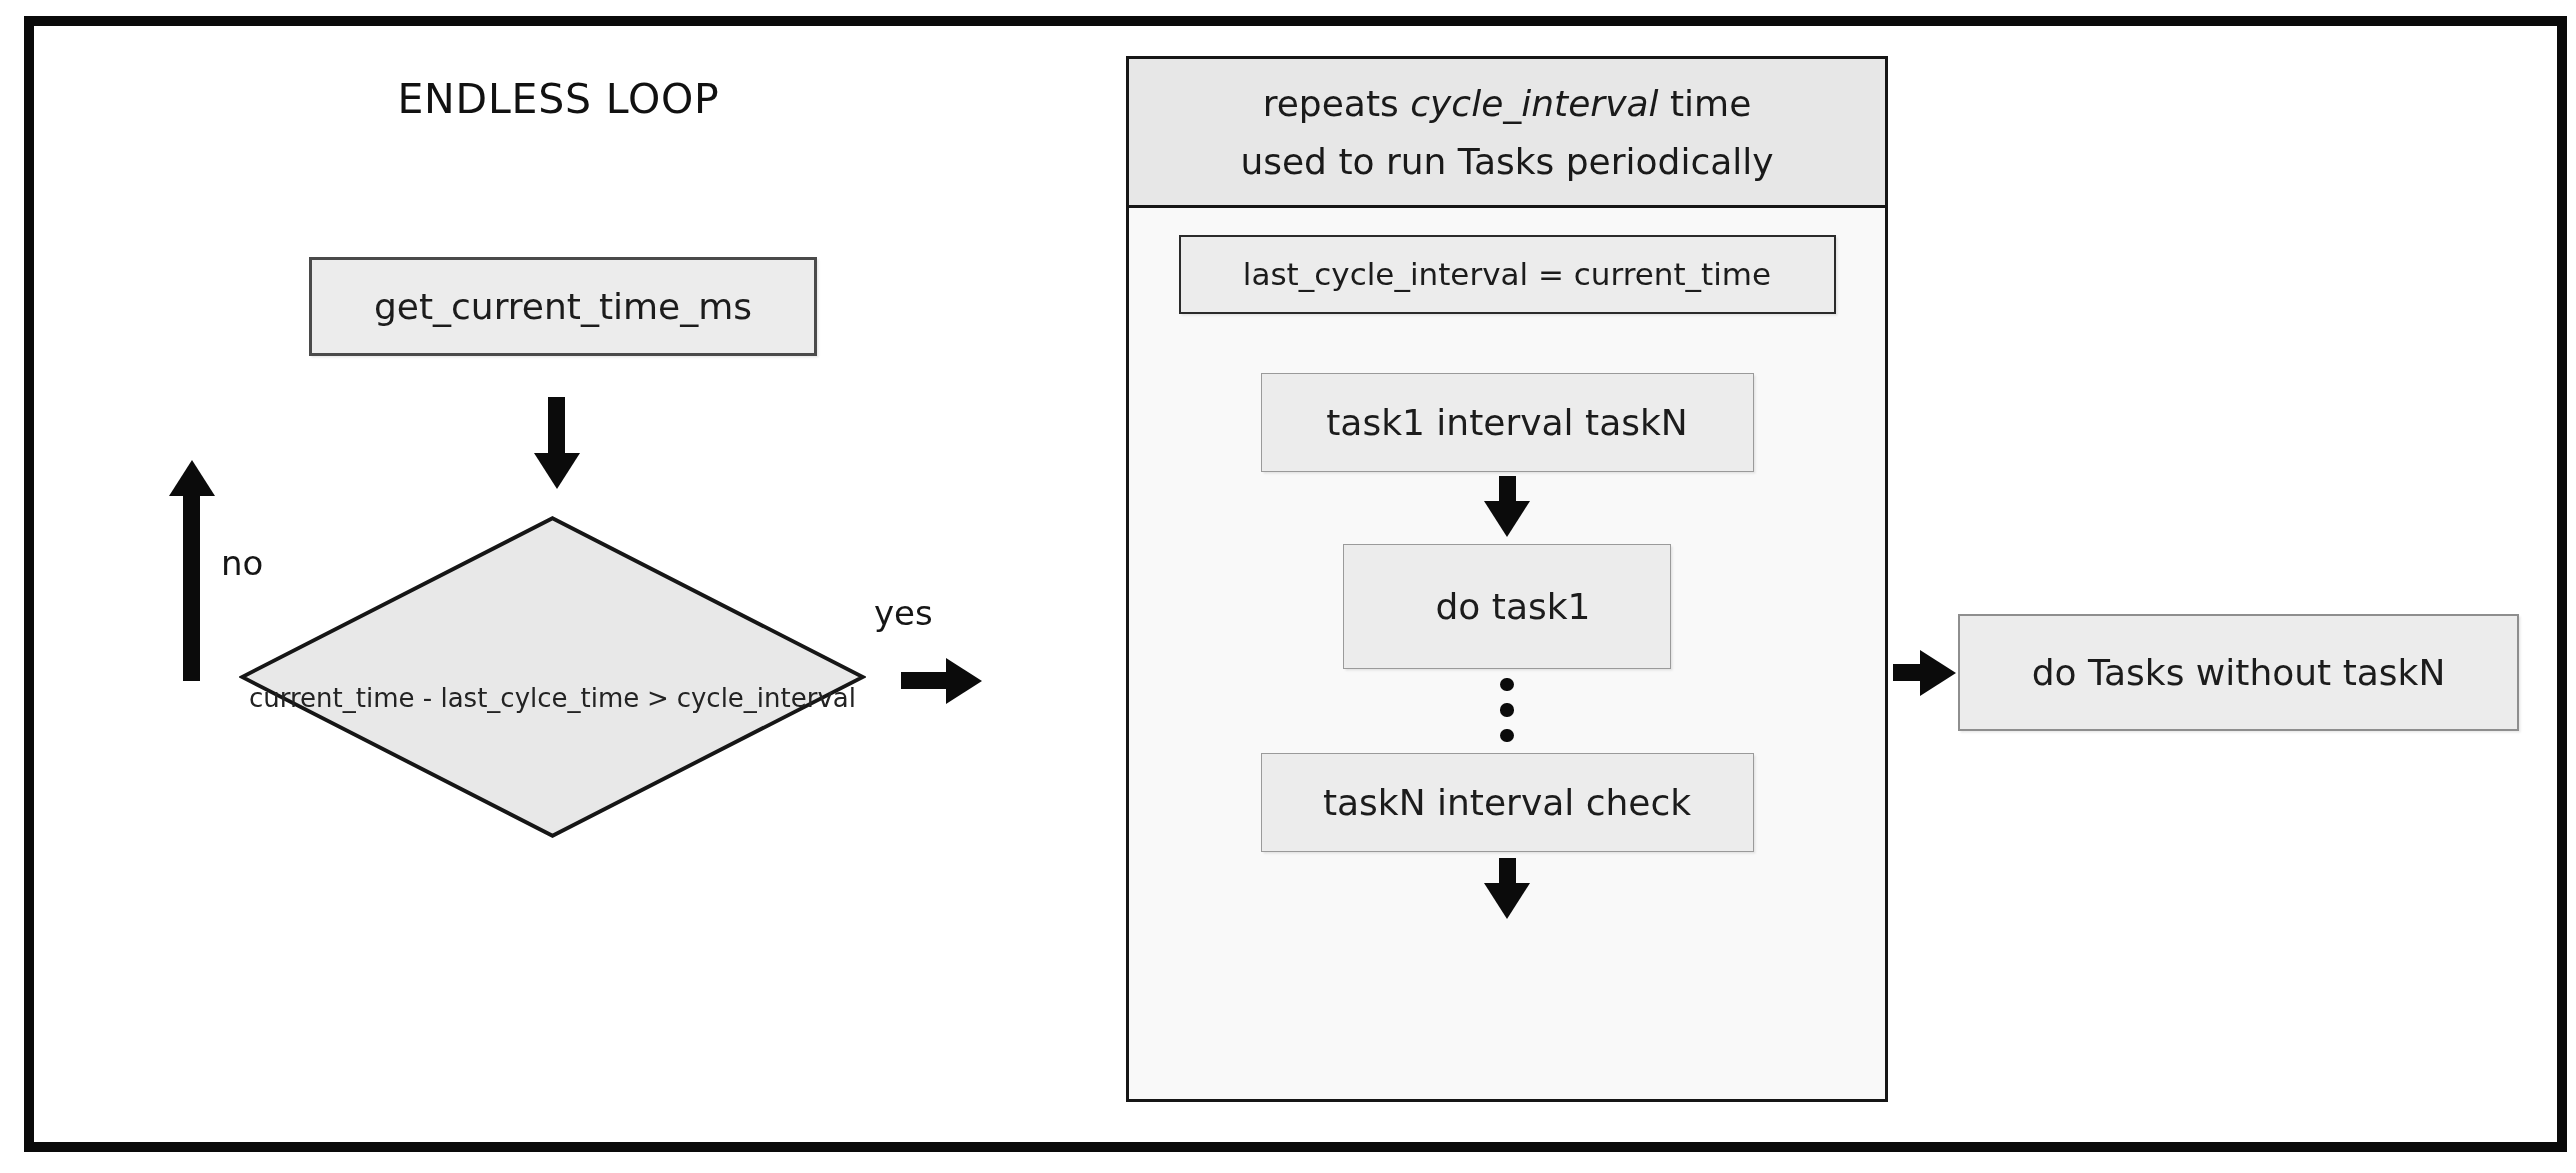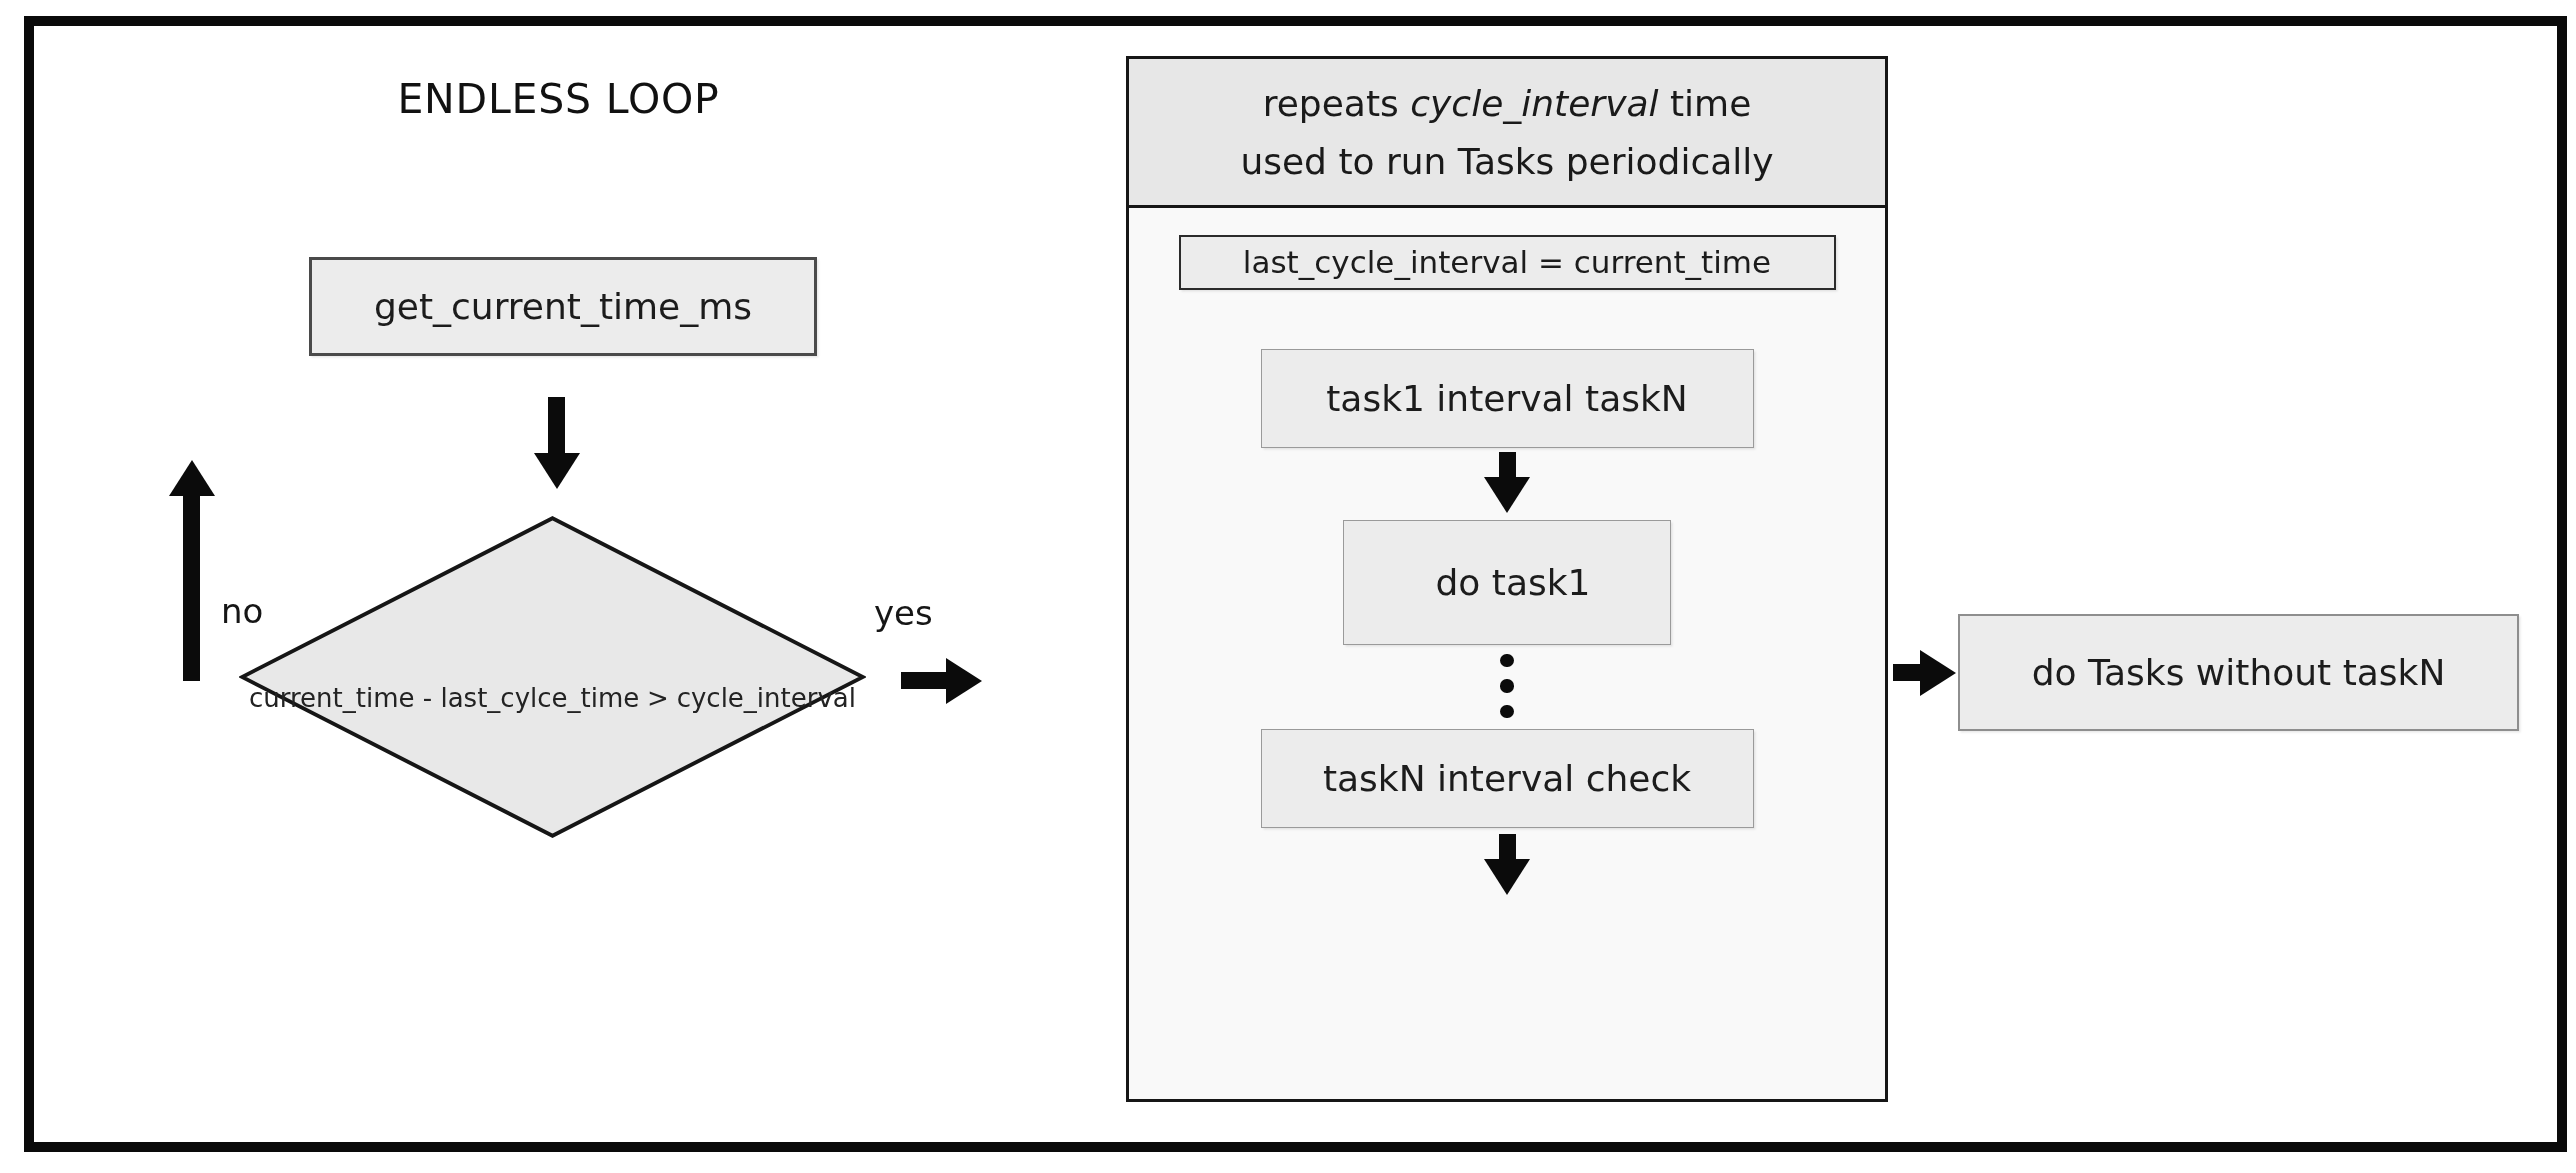--- a/index.html
+++ b/index.html
@@ -68,21 +68,21 @@
     border:3.9px solid #161616; background:#f9f9f9;
     display:flex; flex-direction:column;
   }
   .panel-header {
     height:149px; flex:0 0 149px; background:#e7e7e7; border-bottom:3.9px solid #161616;
     display:flex; flex-direction:column; align-items:center; justify-content:center;
     gap:17px; font-size:36px; color:#1a1a1a; text-align:center;
   }
   .panel-body { flex:1; display:flex; flex-direction:column; align-items:center; }
 
-  .assign-box { margin-top:26.6px; width:657px; height:55px; border:2.3px solid #2b2b2b; font-size:31px; }
+  .assign-box { margin-top:26.6px; width:657px; height:79px; border:2.3px solid #2b2b2b; font-size:31px; }
   .check-box  { width:493px; height:99px; border:1.6px solid #9a9a9a; font-size:36px; }
   .do-box     { width:328px; height:125px; border:1.6px solid #9a9a9a; font-size:36px;padding-left:12px; }
   .t1  { margin-top:59px; }
   .a1  { position:relative; margin-top:4.7px; height:61px; width:47px; }
   .d1  { margin-top:6.3px; }
   .tn  { margin-top:11px; }
   .a2  { position:relative; margin-top:6.3px; height:61px; width:47px; }
   .dn  { margin-top:6.3px; }
 
   .arrow-v.inline { position:relative; }
@@ -110,21 +110,21 @@
 
   <div class="arrow-v" style="left:533px; top:397px; width:47px; height:92px;">
     <div class="shaft"></div>
     <div class="head-down"></div>
   </div>
 
   <div class="arrow-v" style="left:168px; top:460px; width:47px; height:221px;">
     <div class="head-up"></div>
     <div class="shaft"></div>
   </div>
-  <div class="label" style="left:221px; top:543px;margin-top:48px;">no</div>
+  <div class="label" style="left:221px; top:543px;">no</div>
 
   <div class="diamond-wrap">
     <svg width="627" height="324" viewBox="0 0 802 414">
       <polygon points="401,4 798,207 401,410 4,207" fill="#e8e8e8" stroke="#161616" stroke-width="5"></polygon>
     </svg>
     <div class="diamond-text">
       <div>current_time - last_cylce_time</div>
       <div>&gt;</div>
       <div>cycle_interval</div>
     </div>

